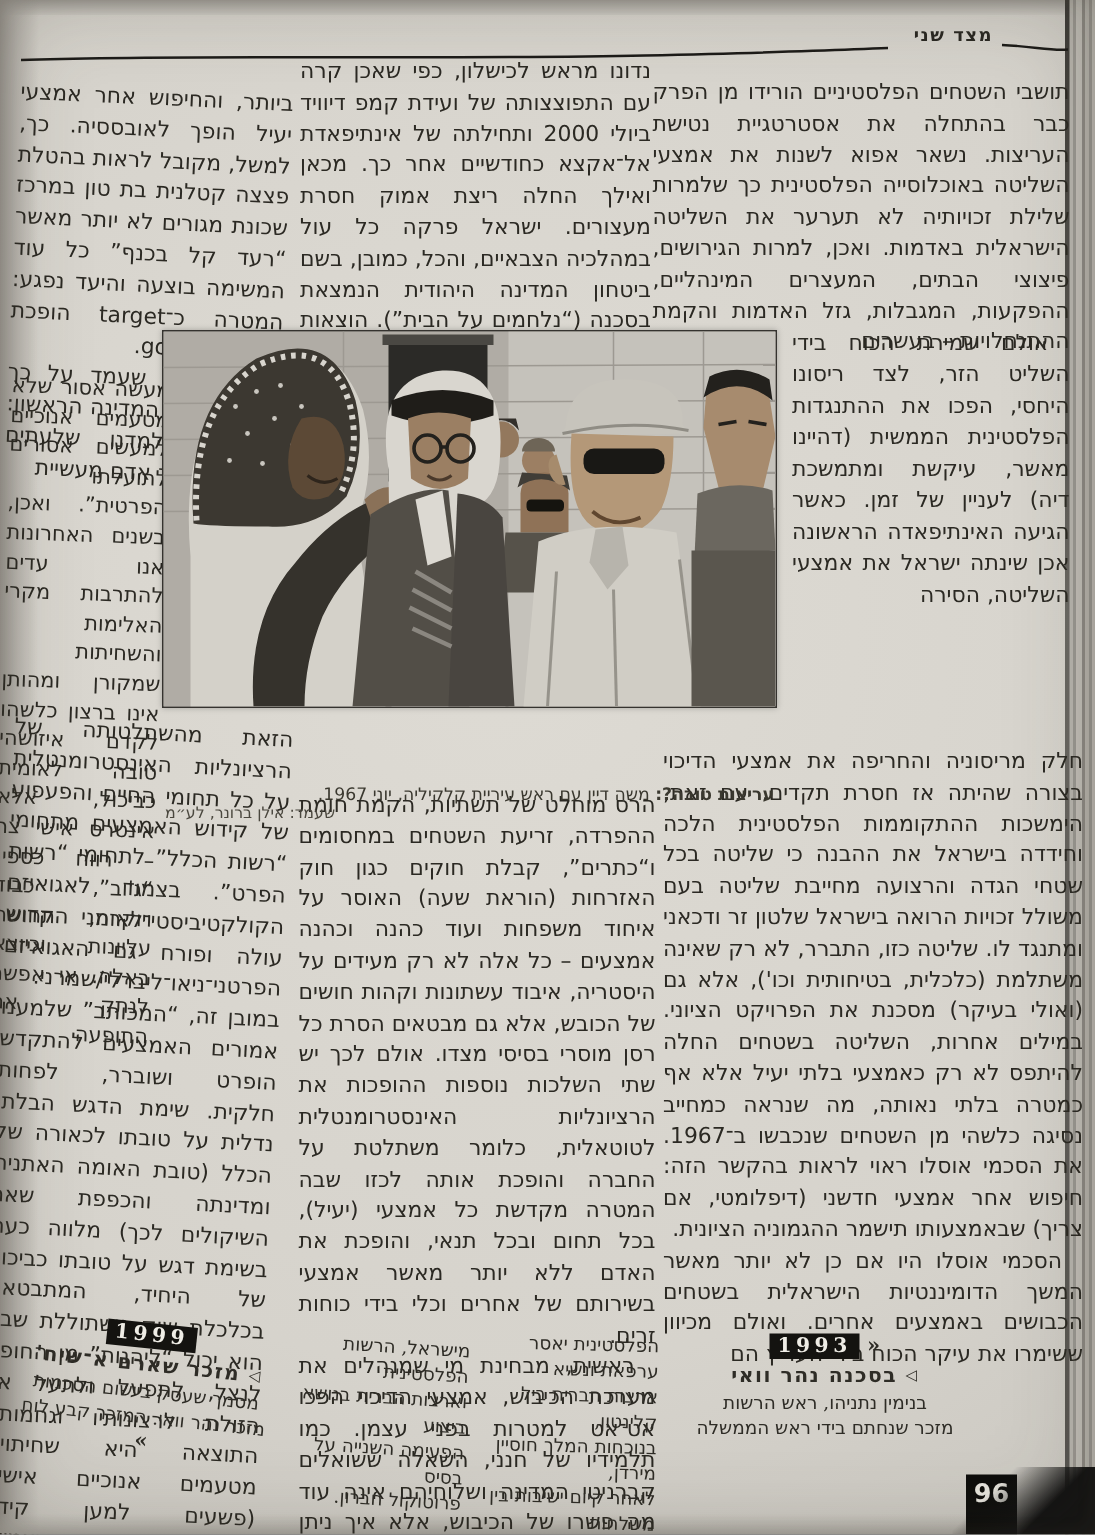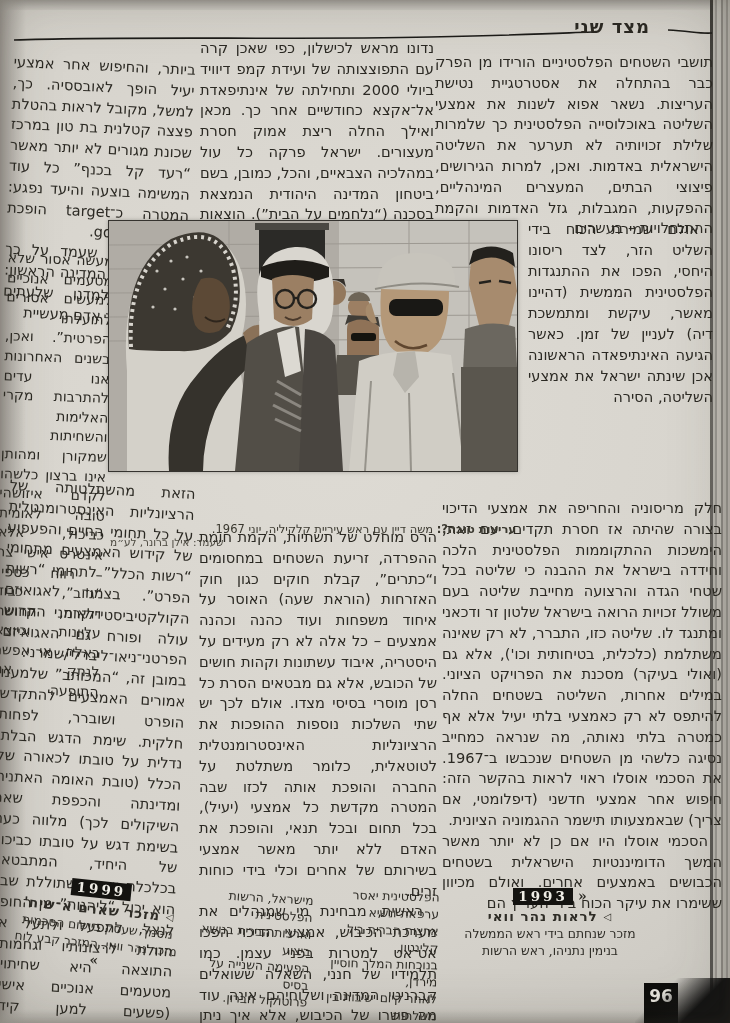--- a/index.html
+++ b/index.html
@@ -11,21 +11,21 @@
   .edge-top{position:absolute;left:0;top:0;width:730px;height:10px;background:linear-gradient(#a9a6a0,#cfccc5);}
   .edge-left{position:absolute;left:0;top:0;width:26px;height:1023px;background:linear-gradient(90deg,#a39f99,rgba(210,207,200,0));}
   .edge-bottom{position:absolute;left:0;bottom:0;width:730px;height:14px;background:linear-gradient(rgba(0,0,0,0),#b3b0a9);}
   .book-spine{position:absolute;right:0;top:0;width:20px;height:1023px;
     background:repeating-linear-gradient(90deg,#8e8b85 0 2px,#b9b6af 2px 5px,#9b9892 5px 7px,#c2bfb8 7px 11px);}
   .spine-line{position:absolute;right:17px;top:0;width:3px;height:1023px;background:linear-gradient(#3c3a36,#6b6964 40%,#55534f);}
   .corner-shadow{position:absolute;right:0;bottom:0;width:95px;height:45px;
     background:linear-gradient(315deg,#111 0 35%,rgba(17,17,17,0) 70%);}
   
   .rule{position:absolute;left:0;top:0;}
-  .section-title{position:absolute;right:80px;top:16px;font-weight:bold;font-size:18px;letter-spacing:1px;direction:rtl;}
+  .section-title{position:absolute;right:68px;top:16px;font-weight:bold;font-size:12px;letter-spacing:1px;direction:rtl;}
   
   .col{position:absolute;direction:rtl;text-align:justify;}
   .col p{margin:0;}
   .col p.ind{text-indent:14px;}
   .main{font-size:14.6px;line-height:20.8px;color:#2b2923;}
   #col-r1{right:17px;top:52px;width:278px;}
   #col-r2{right:17px;top:218px;width:185px;line-height:21px;}
   #col-r3{right:8px;top:498px;width:280px;}
   #col-m1{left:200px;top:38px;width:234px;}
   #col-m2{left:199px;top:503px;width:238px;margin-top:24px;}
@@ -203,25 +203,25 @@
     <span class="credit">שעמד: אילן ברונר, לע״מ</span>
   </div>
 
   <div class="tl" id="tl-1998">
     <div>
       <span class="tl-mark">«</span>
       <span class="yearbox">1993</span>
     </div>
     <div class="tl-title">
       <span class="tl-tri">◁</span>
-      <span>לראות נהר וואי</span>
+      <span>בסכנה נהר וואי</span>
     </div>
     <div class="tl-body">
+      <div>בנימין נתניהו, ראש הרשות</div>
       <div>מזכר שנחתם בידי ראש הממשלה</div>
-      <div>בנימין נתניהו, ראש הרשות</div>
     </div>
   </div>
 
   <div class="tl" id="tl-cont-r">
     <div>הפלסטינית יאסר ערפאת ונשיא</div>
     <div>ארצות הברית ביל קלינטון,</div>
     <div>בנוכחות המלך חוסיין מירדן,</div>
     <div>לאחר קיום ישיבות בין משלחות</div>
   </div>
 

